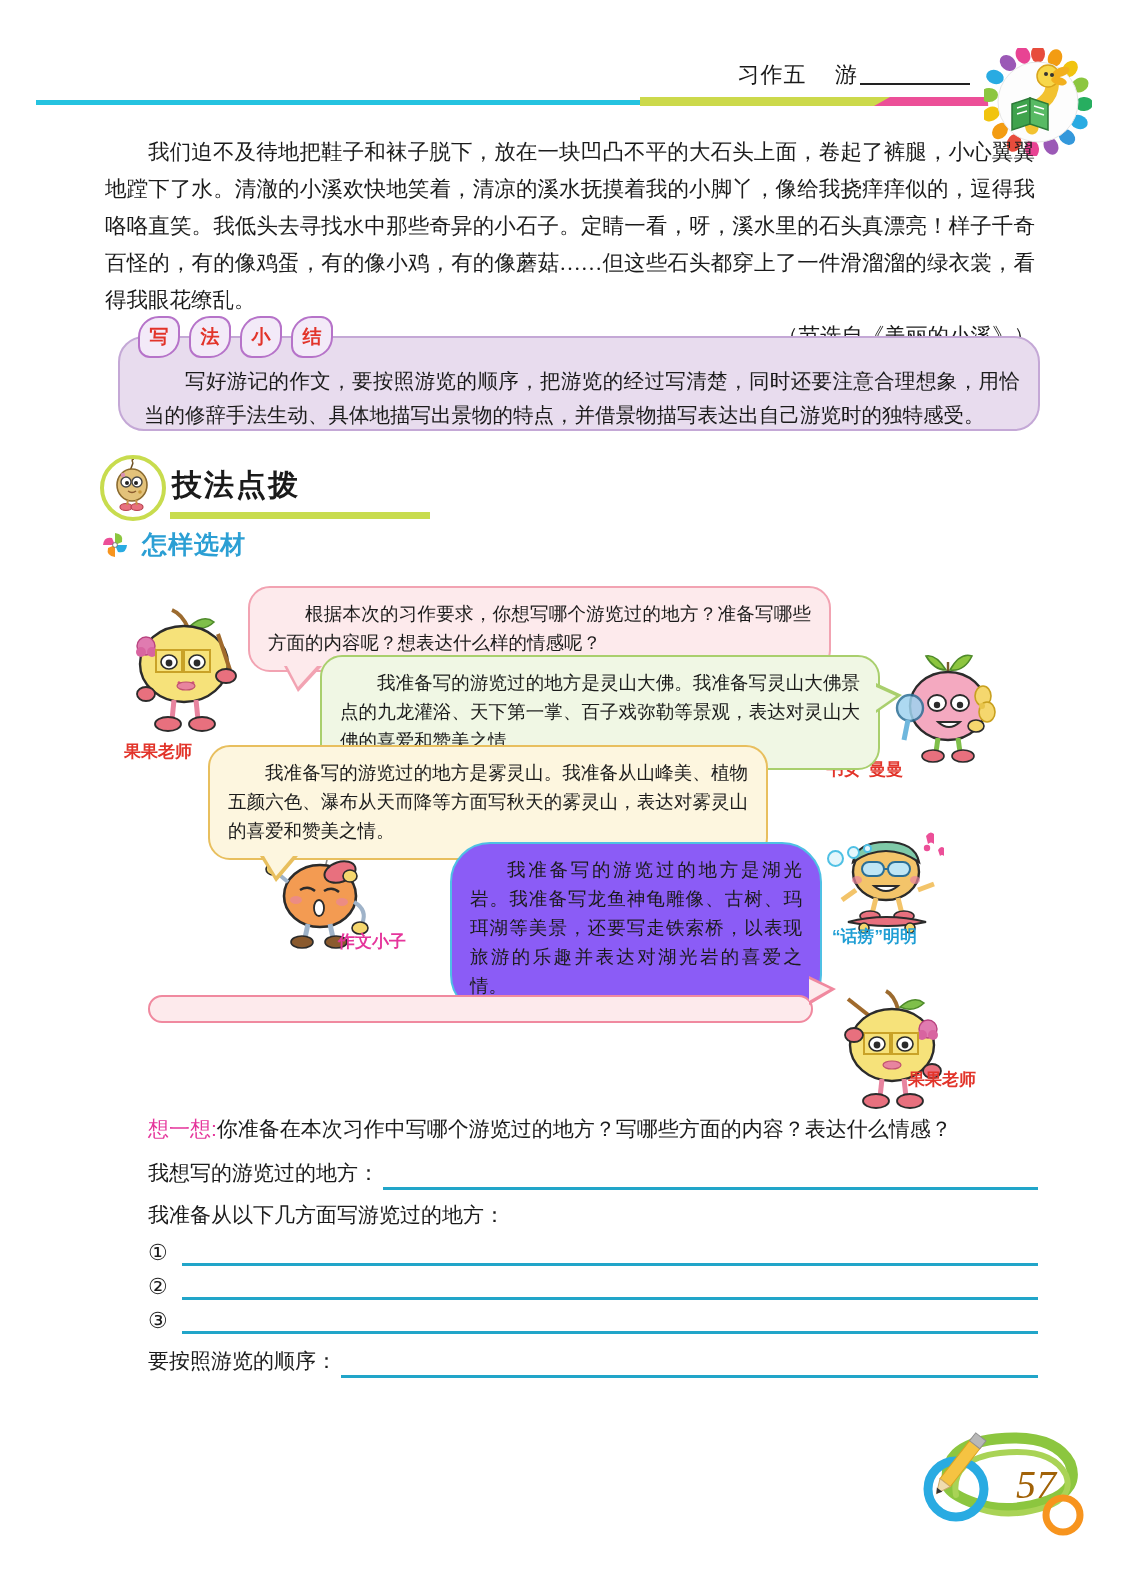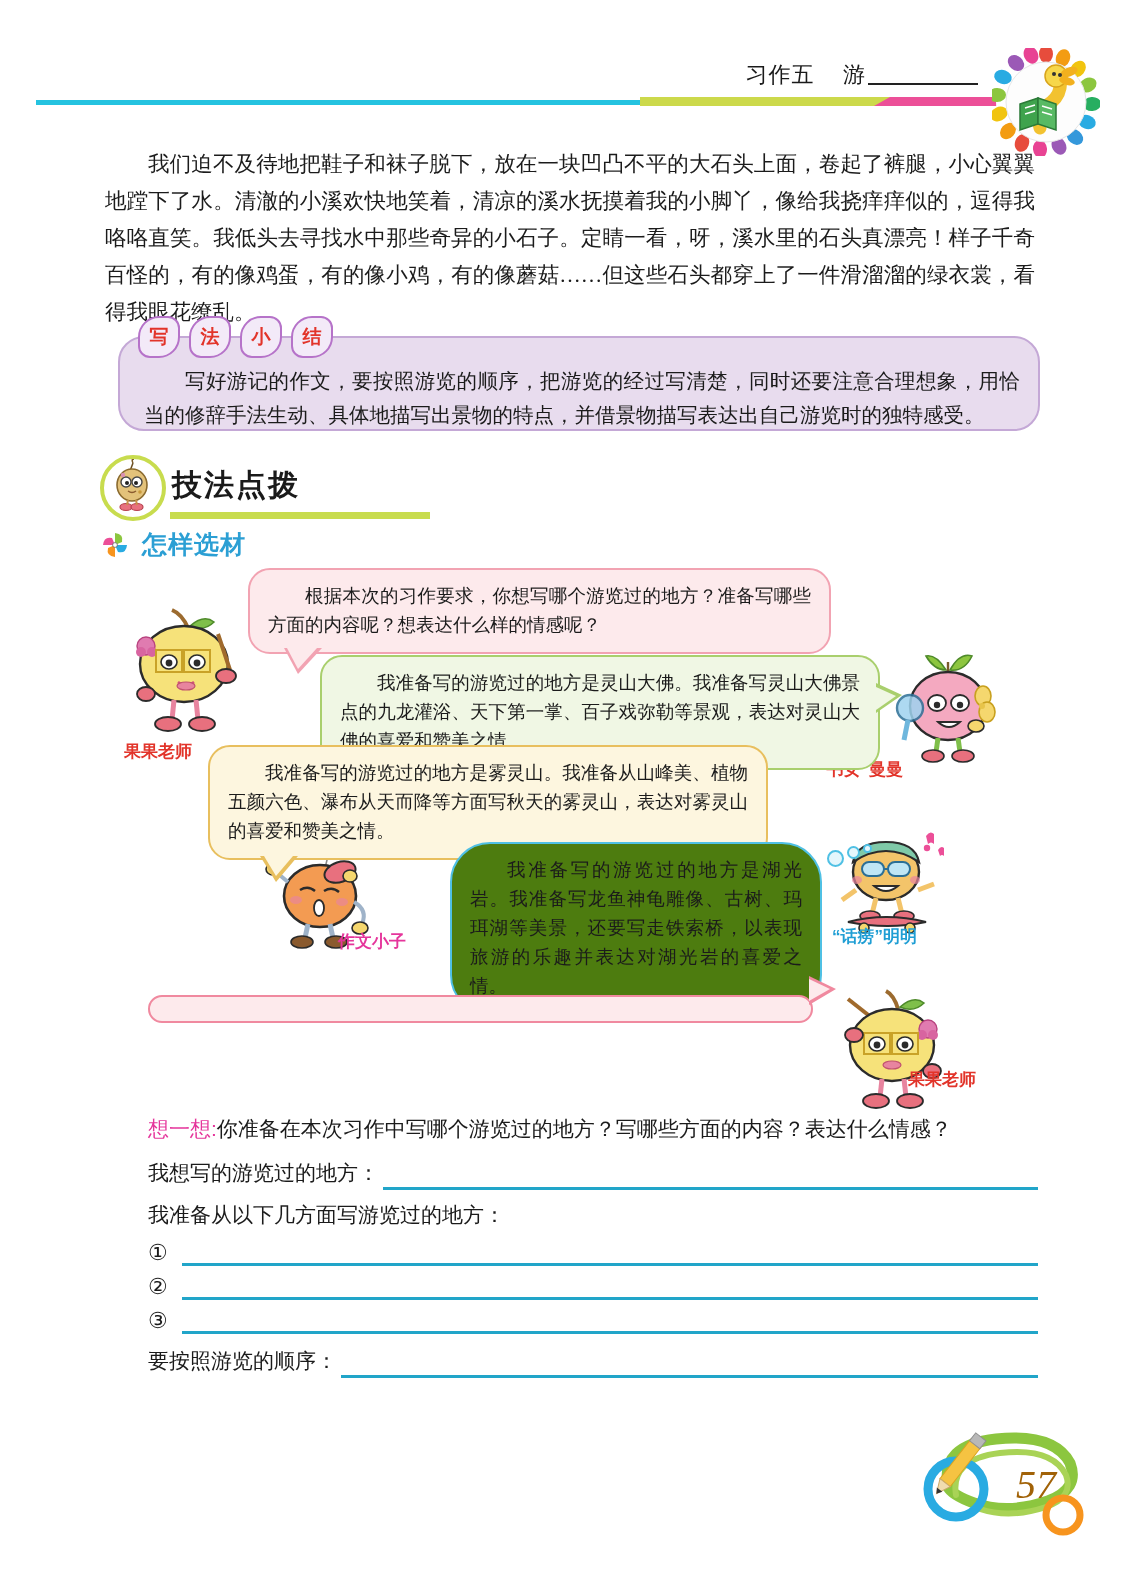--- a/index.html
+++ b/index.html
@@ -9,21 +9,21 @@
     height: 1571px;
     background: #ffffff;
     font-family: "Liberation Serif", "DejaVu Serif", serif;
     position: relative;
     overflow: hidden;
   }
 
   
   .header {
     position: absolute;
-    top: 0; left: 0; right: 0;
+    top: 0; left: 0; right: 8px;
     height: 120px;
   }
   .header-title {
     position: absolute;
     right: 150px;
     top: 60px;
     font-size: 22px;
     color: #1a1a1a;
     letter-spacing: 1px;
     white-space: nowrap;
@@ -79,21 +79,21 @@
     position: absolute;
     left: 105px; top: 134px;
     width: 930px;
     font-size: 21.5px;
     line-height: 37px;
     color: #1b1b1b;
     text-align: justify;
     font-family: "Liberation Serif", serif;
   }
   .passage p { margin: 0; }
-  .passage .indent { text-indent: 2em; margin-top: 12px; }
+  .passage .indent { text-indent: 2em; }
   .passage .source {
     display: block;
     text-align: right;
     margin-top: -1px;
   }
 
   
   .summary-box {
     position: absolute;
     left: 118px; top: 336px;
@@ -186,21 +186,21 @@
     padding: 12px 18px 12px 18px;
     font-size: 18.5px;
     line-height: 29px;
     color: #1b1b1b;
     text-align: justify;
     border-radius: 20px;
   }
   .bubble .ind { text-indent: 2em; display: block; }
 
   .bubble-1 {
-    left: 248px; top: 568px;
+    left: 248px; top: 586px;
     width: 583px;
     background: #fdeaec;
     border: 2px solid #f2a3b2;
     border-radius: 22px;
   }
   .bubble-2 {
     left: 320px; top: 655px;
     width: 560px;
     background: #f0f7e4;
     border: 2px solid #a9cf6d;
@@ -209,21 +209,21 @@
   .bubble-3 {
     left: 208px; top: 745px;
     width: 560px;
     background: #fdf6df;
     border: 2px solid #e8bf5e;
     border-radius: 22px;
   }
   .bubble-4 {
     left: 450px; top: 842px;
     width: 372px;
-    background: #4d7c0f;
+    background: #8b5cf6;
     border: 2px solid #4fc0e4;
     border-radius: 40px;
   }
   .bubble-5 {
     left: 148px; top: 995px;
     width: 665px;
     background: #fdeaec;
     border: 2px solid #f0899f;
     border-radius: 24px;
   }

